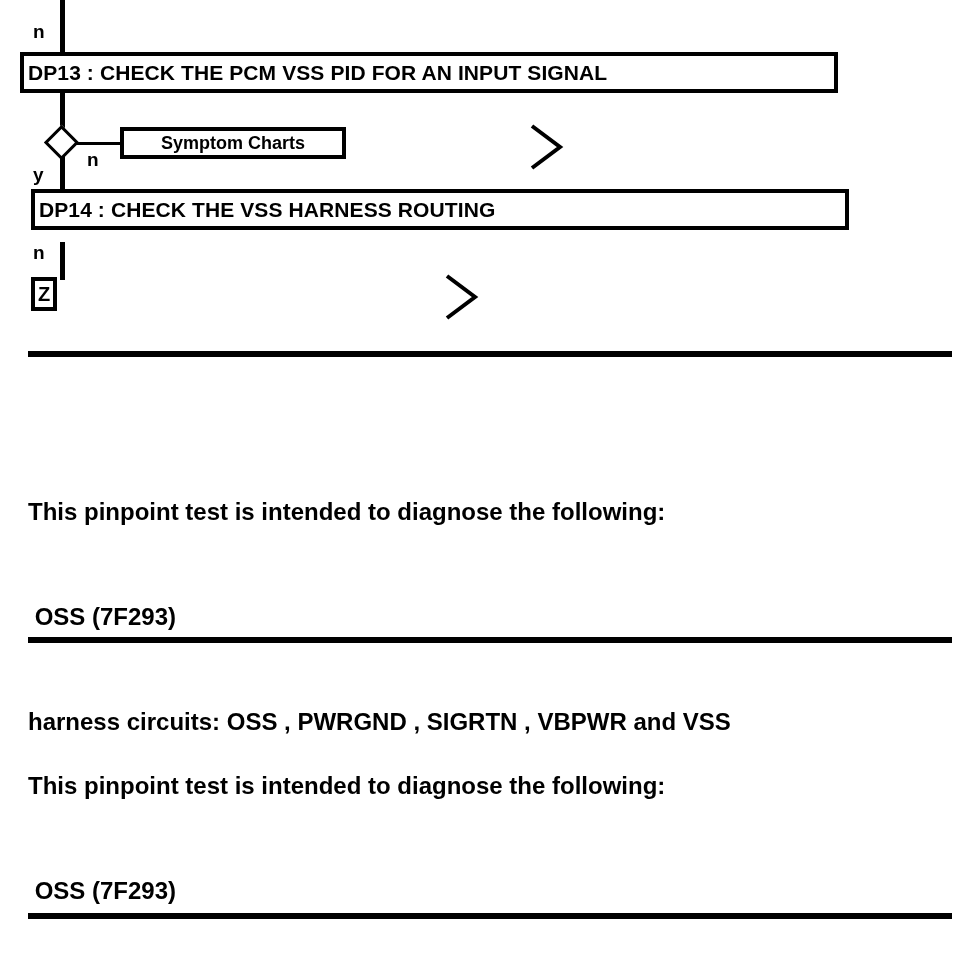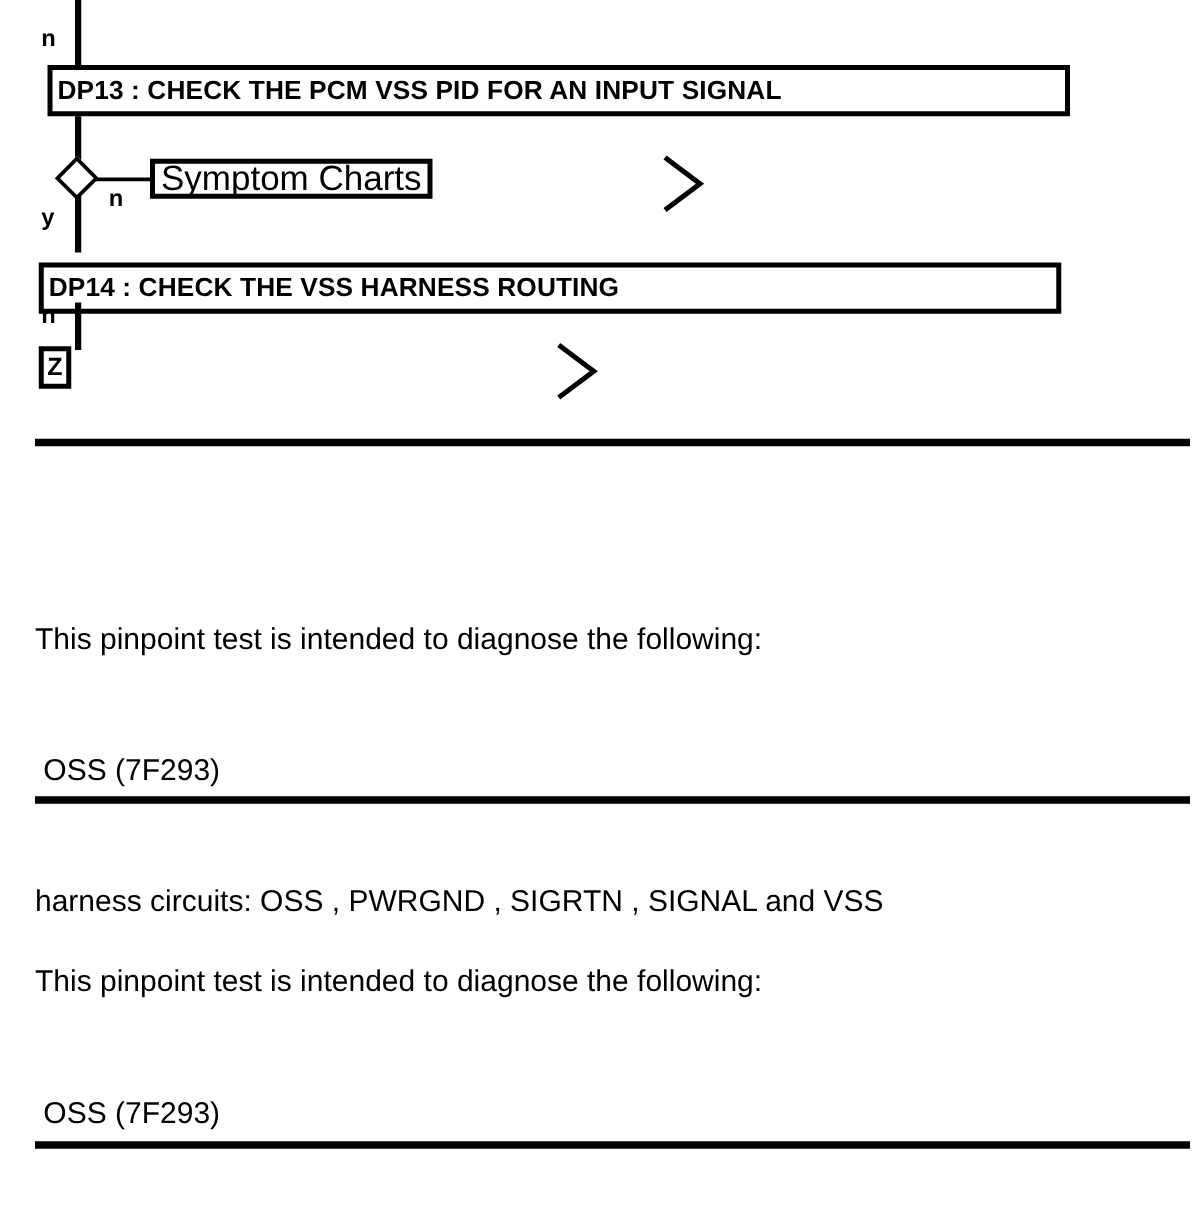--- a/index.html
+++ b/index.html
@@ -85,22 +85,22 @@
   .link-box {
     position: absolute;
     border: 4px solid #000;
     background: #fff;
     box-sizing: border-box;
     display: flex;
     align-items: center;
     justify-content: center;
   }
   .link-label {
-    font-size: 28px;
-    font-weight: normal;
+    font-size: 18px;
+    font-weight: bold;
     white-space: nowrap;
     line-height: 1;
     padding: 0 3px;
   }
 
   
   .term-box {
     position: absolute;
     border: 4px solid #000;
     background: #fff;
@@ -128,53 +128,53 @@
   }
 
   
   .text-block {
     position: absolute;
     font-size: 24px;
     line-height: 35px;
     white-space: pre;
     color: #000;
   }
-  .text-line { display: block; white-space: pre; }
+  .text-line { display: block; white-space: pre; font-weight: bold; }
 </style>
 </head>
 <body>
 
 <div class="canvas">
 
   <div class="flow">
 
     <div class="trunk" style="left:60px; top:0px; height:52px;"></div>
     <div class="edge-label" style="left:33px; top:22px;">n</div>
 
-    <div class="step-box" style="left:38px; top:52px; width:818px; height:41px;">
+    <div class="step-box" style="left:20px; top:52px; width:818px; height:41px;">
       <span class="step-label">DP13 : CHECK THE PCM VSS PID FOR AN INPUT SIGNAL</span>
     </div>
 
     <div class="trunk" style="left:60px; top:93px; height:35px;"></div>
 
     <div class="diamond" style="left:49px; top:130px;"></div>
 
     <div class="branch-line" style="left:76px; top:142px; width:46px;"></div>
 
     <div class="link-box" style="left:120px; top:127px; width:226px; height:32px;">
       <span class="link-label">Symptom Charts</span>
     </div>
 
     <div class="edge-label" style="left:87px; top:150px;">n</div>
 
     <div class="edge-label" style="left:33px; top:165px;">y</div>
 
     <div class="trunk" style="left:60px; top:156px; height:46px;"></div>
 
-    <div class="step-box" style="left:31px; top:210px; width:818px; height:41px;">
+    <div class="step-box" style="left:31px; top:189px; width:818px; height:41px;">
       <span class="step-label">DP14 : CHECK THE VSS HARNESS ROUTING</span>
     </div>
 
     <div class="trunk" style="left:60px; top:242px; height:38px;"></div>
     <div class="edge-label" style="left:33px; top:243px;">n</div>
 
     <div class="term-box" style="left:31px; top:277px; width:26px; height:34px;">
       <span class="term-label">Z</span>
     </div>
 
@@ -190,21 +190,21 @@
       </svg>
     </div>
 
   </div>
 
   <div class="rule" style="left:28px; top:351px; width:924px;"></div>
 
   <div class="text-block" style="left:28px; top:424px; width:900px;">
     <span class="text-line">This pinpoint test is intended to diagnose the following:</span>
     <span class="text-line"> OSS (7F293)</span>
-    <span class="text-line">harness circuits: OSS , PWRGND , SIGRTN , SIGNAL and VSS</span>
+    <span class="text-line">harness circuits: OSS , PWRGND , SIGRTN , VBPWR and VSS</span>
   </div>
 
   <div class="rule" style="left:28px; top:637px; width:924px;"></div>
 
   <div class="text-block" style="left:28px; top:698px; width:900px;">
     <span class="text-line">This pinpoint test is intended to diagnose the following:</span>
     <span class="text-line"> OSS (7F293)</span>
     
     
     

